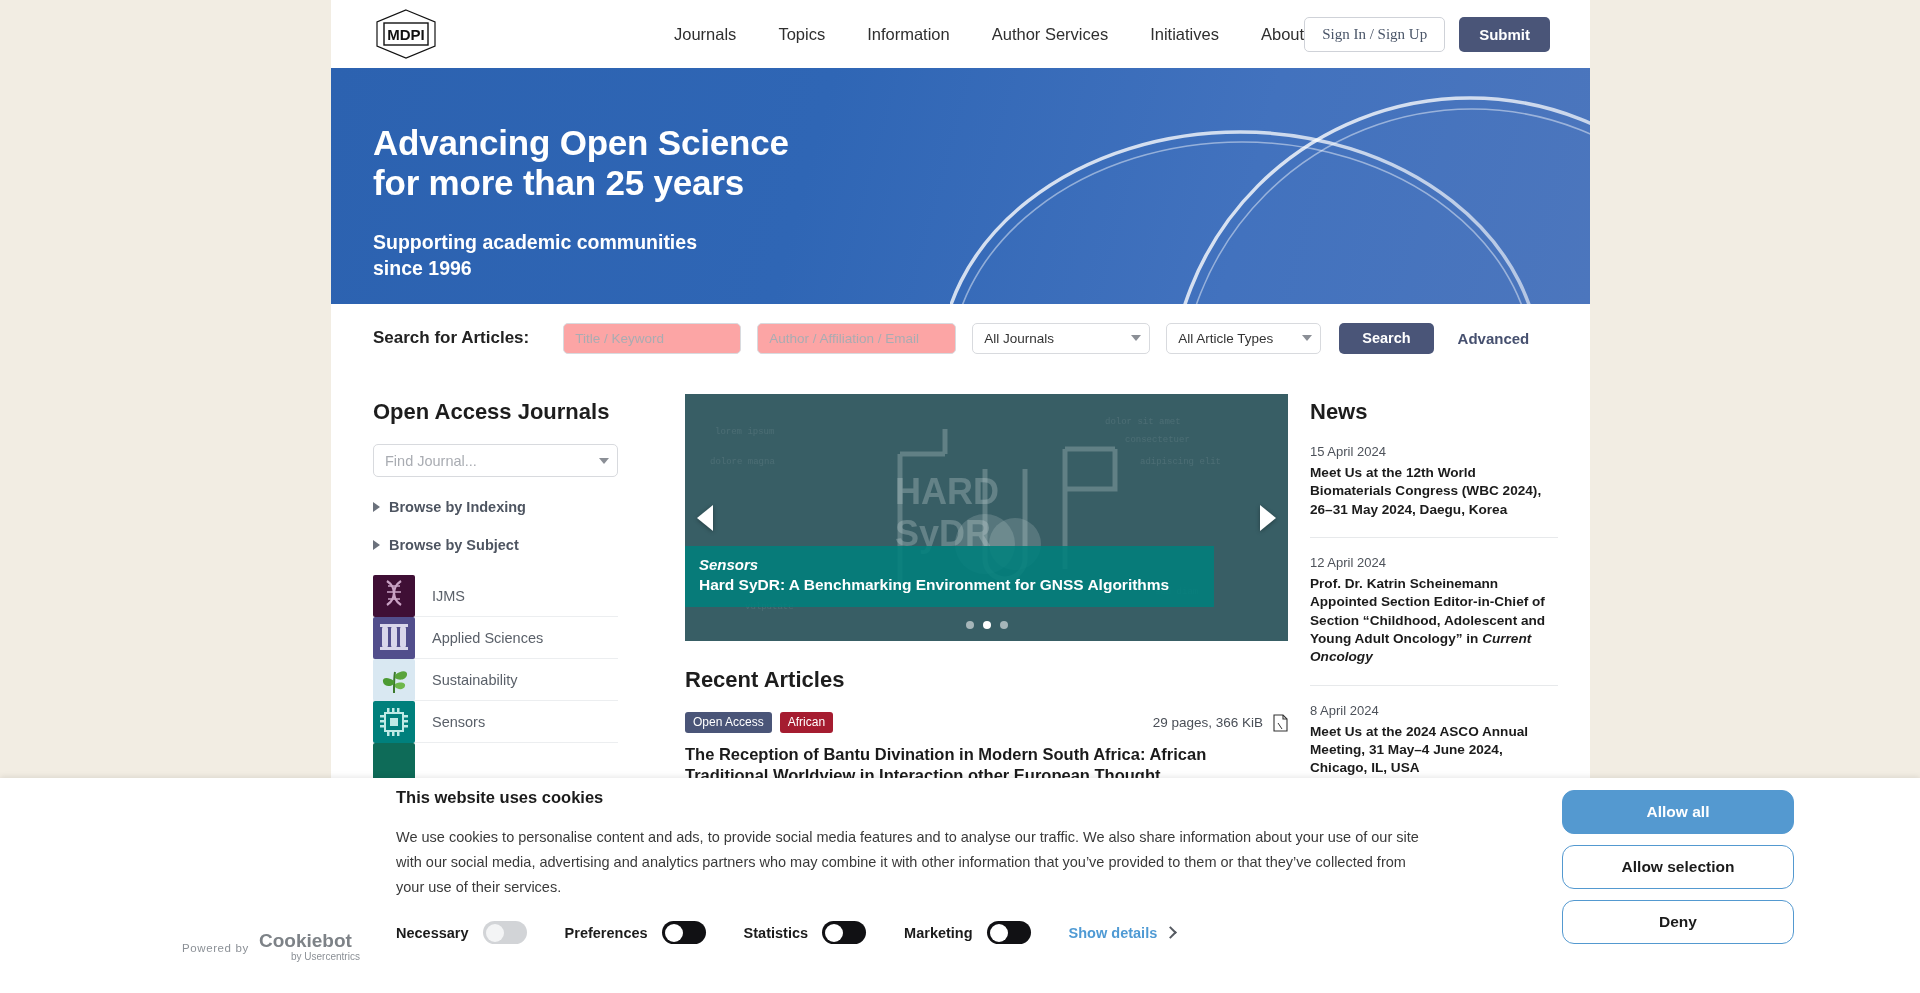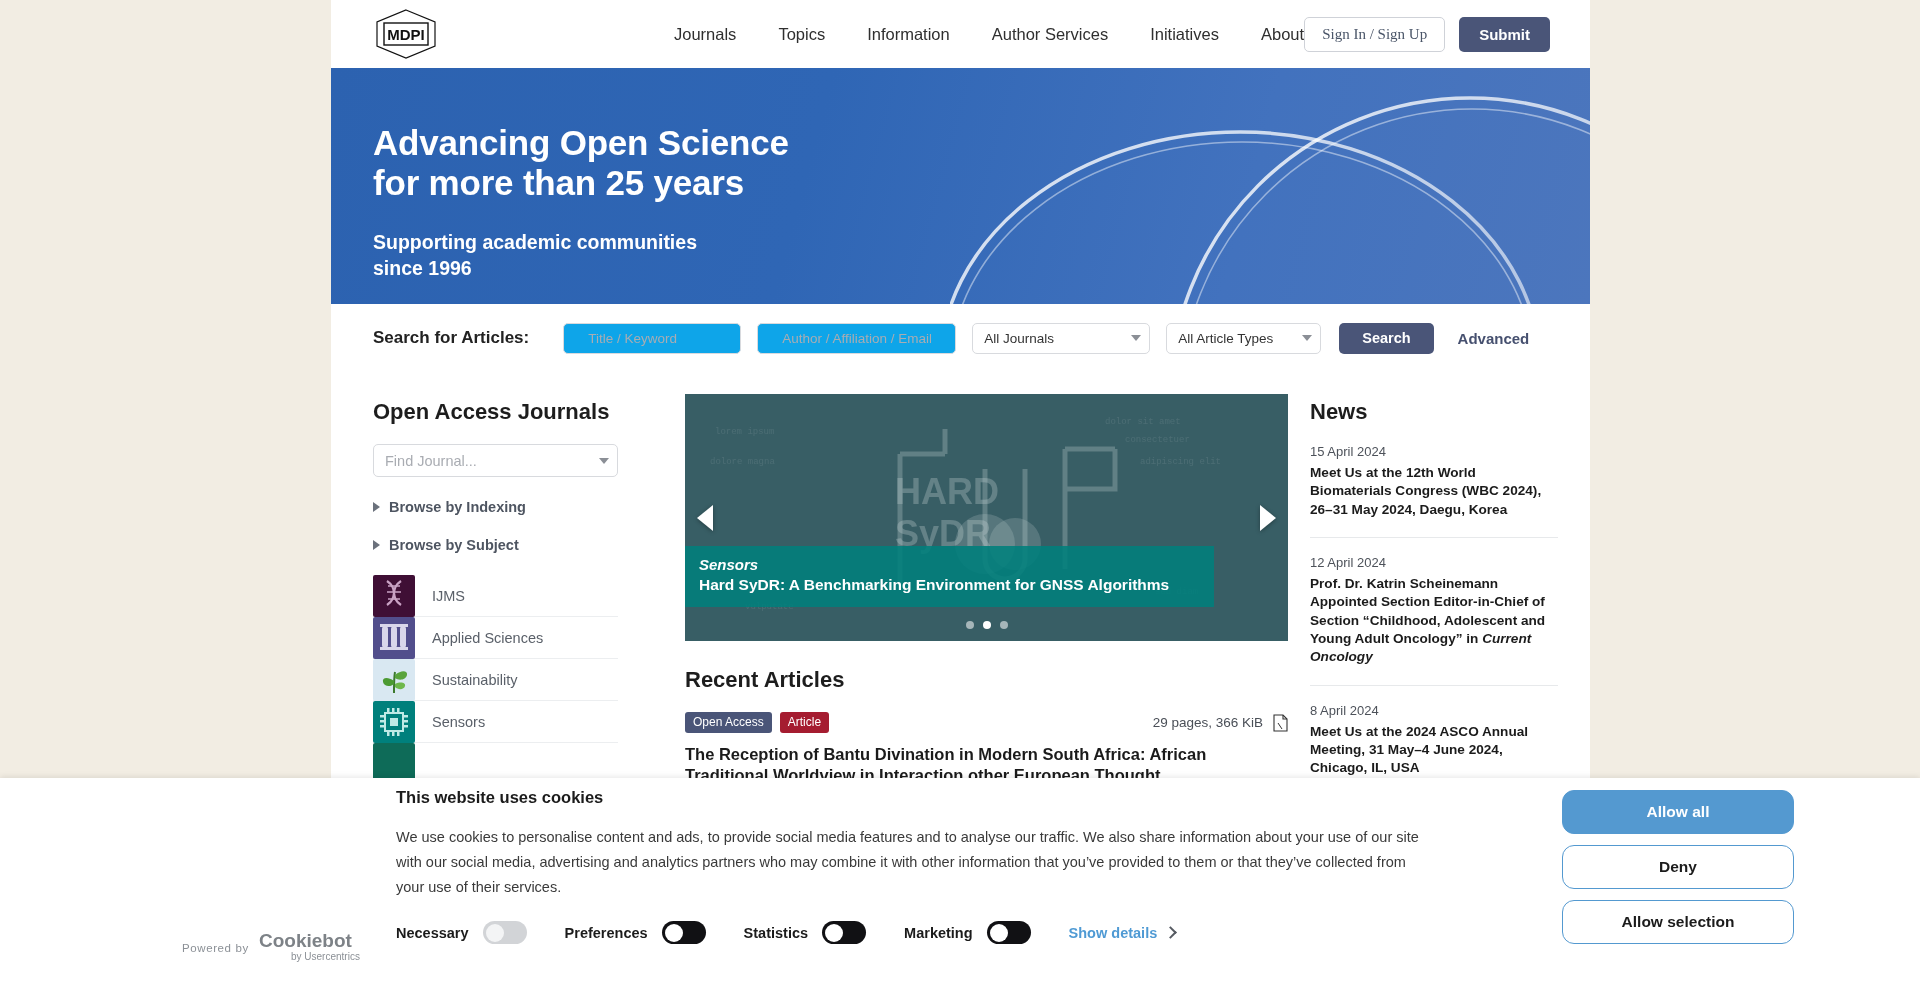--- a/index.html
+++ b/index.html
@@ -64,22 +64,22 @@
     color: #ffffff; font-size: 19.5px; font-weight: bold; line-height: 1.35; margin-top: 25px;
   }
 
   
   .search-strip {
     position: relative; height: 68px; width: 100%; background: #ffffff;
     display: flex; align-items: center; padding-left: 42px;
   }
   .search-label { font-size: 17px; font-weight: bold; color: #222; margin-right: 34px; white-space: nowrap; }
   .inp {
-    height: 31px; border: 1px solid #d8dade; border-radius: 5px; background: #0ea5e9;
-    font-size: 13.5px; color: #333; padding: 0 24px;
+    height: 31px; border: 1px solid #d8dade; border-radius: 5px; background: #fca5a5;
+    font-size: 13.5px; color: #333; padding: 0 11px;
     font-family: "Liberation Sans", sans-serif; outline: none;
   }
   .inp::placeholder { color: #a9acb2; }
   #q-title { width: 178px; }
   #q-author { width: 199px; }
   .sel-wrap { position: relative; margin-left: 16px; }
   .sel {
     height: 31px; border: 1px solid #d8dade; border-radius: 5px; background: #fff;
     font-size: 13.5px; color: #333; padding: 0 28px 0 11px; display: flex; align-items: center;
     cursor: pointer; white-space: nowrap;
@@ -419,21 +419,21 @@
             <div class="dot"></div>
           </div>
         </div>
 
         <div class="recent-wrap">
           <div class="sec-title" style="margin-bottom:0">Recent Articles</div>
 
           <div>
             <div class="art-meta">
               <span class="badge oa">Open Access</span>
-              <span class="badge type">Article</span>
+              <span class="badge type">African</span>
               <span class="art-right">
                 <span class="art-size">29 pages, 366 KiB</span>
                 <svg class="pdf-icon" viewBox="0 0 15 18">
                   <path d="M1 1 h9 l4 4 v12 H1 Z" fill="#fff" stroke="#333" stroke-width="1.1"></path>
                   <path d="M10 1 v4 h4" fill="none" stroke="#333" stroke-width="1.1"></path>
                   <path d="M5 9 l4 6" stroke="#333" stroke-width="1"></path>
                 </svg>
               </span>
             </div>
             <div class="art-title">The Reception of Bantu Divination in Modern South Africa: African Traditional Worldview in Interaction other European Thought</div>
@@ -503,22 +503,22 @@
             </div>
         </div>
         <div class="ck-details">
           <span>Show details</span>
           <span class="chev"></span>
         </div>
       </div>
 
       <div class="ck-buttons">
         <div class="ck-btn primary">Allow all</div>
+        <div class="ck-btn ghost">Allow selection</div>
         <div class="ck-btn ghost">Deny</div>
-        <div class="ck-btn ghost">Allow selection</div>
       </div>
 
       <div class="ck-powered">
         <span class="pb">Powered by</span>
         <svg class="cb-logo" width="118" height="34" viewBox="0 0 118 34">
           <text x="0" y="16" font-family="Liberation Sans, sans-serif" font-size="19" font-weight="bold" fill="#7d8287">Cookiebot</text>
           <text x="32" y="29" font-family="Liberation Sans, sans-serif" font-size="10" fill="#8b9096">by Usercentrics</text>
         </svg>
       </div>
 

